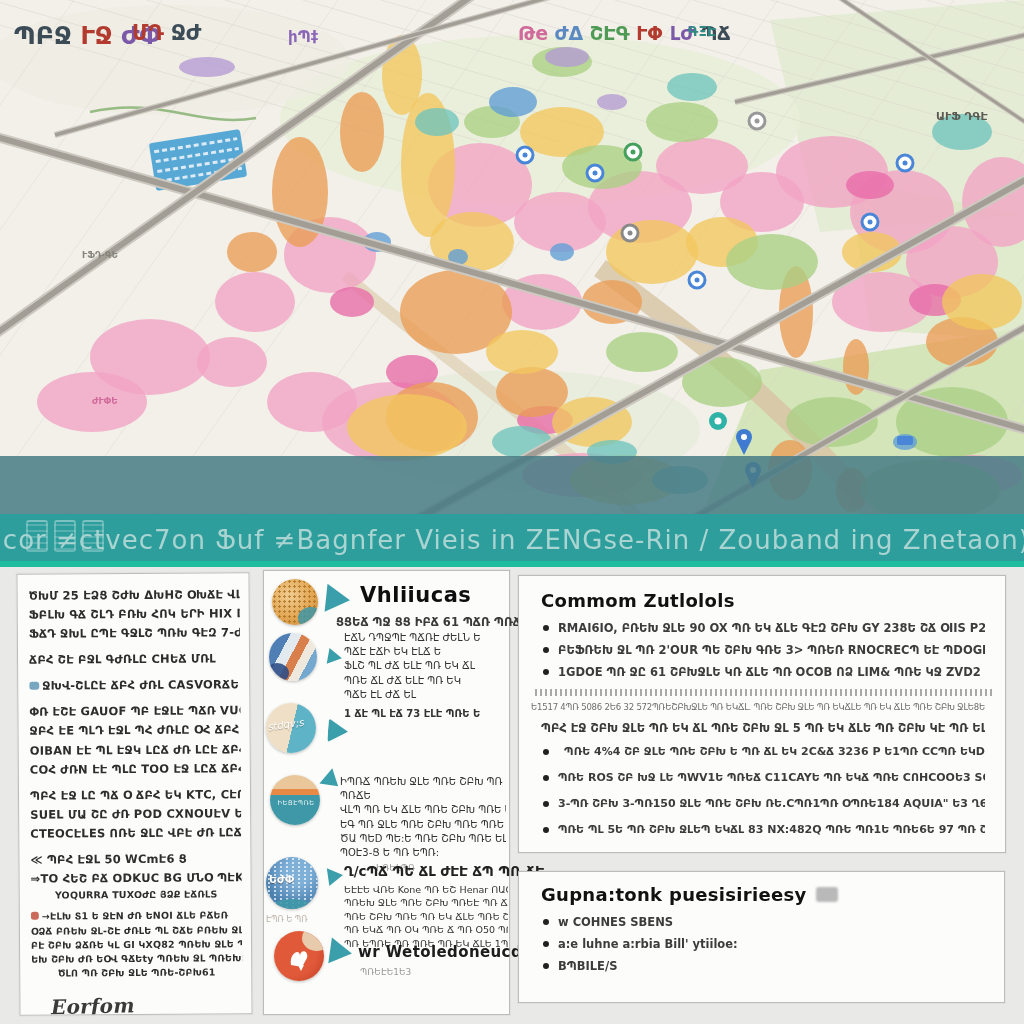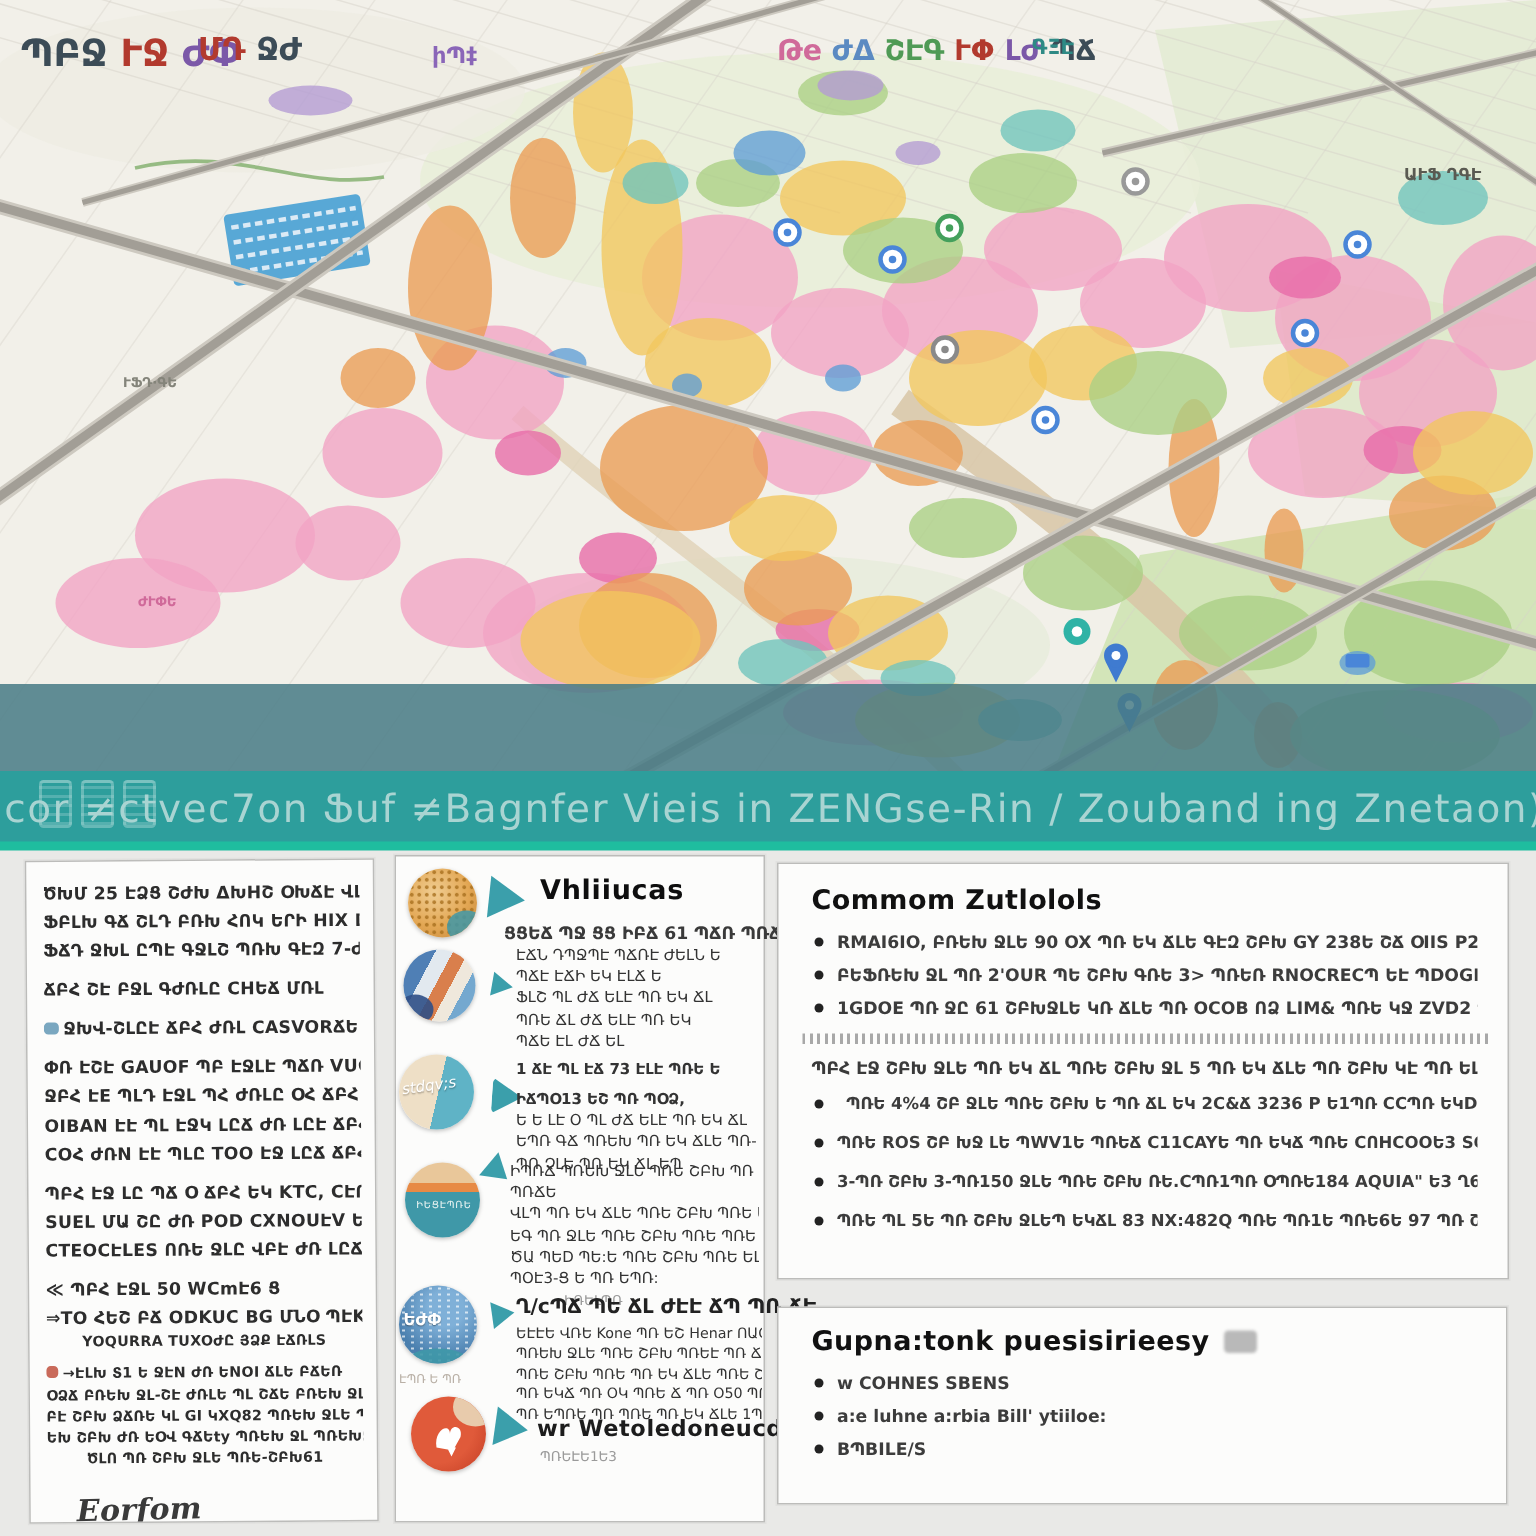--- a/index.html
+++ b/index.html
@@ -316,46 +316,40 @@
       
       
     </div>
 
     <div class="panel mid-panel">
       <div class="circle-ic c1" style="left:8px;top:8px;width:46px;height:46px;">
           <i></i>
           <b></b>
         </div>
       <div class="tri tri-r" style="left:62px;top:14px;border-width:14px 0 14px 24px;transform:rotate(6deg);"></div>
-      <div class="mid-abs mid-head" style="left:96px;top:12px;font-size:18px;">Vhliiucas</div>
+      <div class="mid-abs mid-head" style="left:96px;top:12px;font-size:21px;">Vhliiucas</div>
       <div class="mid-abs mid-sub" style="left:72px;top:44px;font-size:11.5px;white-space:nowrap;">ՑՑԵՃ ՊՋ ՑՑ ԻԲՃ 61 ՊՃՌ ՊՌՃ ԵՊ</div>
 
       <div class="circle-ic c2" style="left:5px;top:62px;width:48px;height:48px;">
           <b></b>
         </div>
       <div class="tri tri-r" style="left:64px;top:78px;border-width:8px 0 8px 14px;transform:rotate(10deg);"></div>
       <div class="mid-abs mid-text" style="left:80px;top:60px;width:162px;">
         <div class="rw">ԷՃՆ ԴՊՋՊԷ ՊՃՌԷ ԺԵԼՆ Ե</div>
         <div class="rw">ՊՃԷ ԷՃԻ ԵԿ ԷԼՃ Ե</div>
         <div class="rw">ՖԼՇ ՊԼ ԺՃ ԵԼԷ ՊՌ ԵԿ ՃԼ</div>
         <div class="rw">ՊՌԵ ՃԼ ԺՃ ԵԼԷ ՊՌ ԵԿ</div>
         <div class="rw">ՊՃԵ ԷԼ ԺՃ ԵԼ</div>
       </div>
       <div class="mid-abs mid-text" style="left:80px;top:136px;width:162px;font-weight:700;">1 ՃԷ ՊԼ ԷՃ 73 ԷԼԷ ՊՌԵ Ե</div>
 
       <div class="circle-ic c3" style="left:2px;top:132px;width:50px;height:50px;">
           <s>stdqv;s</s>
         </div>
       <div class="tri tri-r" style="left:64px;top:148px;border-width:12px 0 12px 20px;border-radius:4px;transform:rotate(4deg);"></div>
-      <div class="mid-abs mid-text" style="left:80px;top:156px;width:162px;">
-        <div class="rw" style="font-weight:700;">ԻՃՊՕ13 ԵՇ ՊՌ ՊՕՁ,</div>
-        <div class="rw">Ե  Ե ԼԷ Օ ՊԼ ԺՃ ԵԼԷ ՊՌ ԵԿ ՃԼ</div>
-        <div class="rw">ԵՊՌ ԳՃ ՊՌԵԽ  ՊՌ ԵԿ ՃԼԵ ՊՌ-</div>
-        <div class="rw">ՊՌ ՉԼԵ ՊՌ ԵԿ ՃԼ ԵՊ</div>
-      </div>
 
       <div class="circle-ic c4" style="left:6px;top:204px;width:50px;height:50px;">
           <s>ԻԵՑԷՊՌԵ</s>
         </div>
       <div class="tri tri-r" style="left:60px;top:200px;border-width:10px 0 10px 16px;transform:rotate(40deg);"></div>
       <div class="mid-abs mid-text" style="left:76px;top:204px;width:166px;">
         <div class="rw">ԻՊՌՃ ՊՌԵԽ ՋԼԵ ՊՌԵ ՇԲԽ ՊՌ ԵԼՊԵ</div>
         <div class="rw">ՊՌՃԵ</div>
         <div class="rw">ՎԼՊ ՊՌ ԵԿ ՃԼԵ ՊՌԵ ՇԲԽ ՊՌԵ ԵԼԷ</div>
         <div class="rw">ԵԳ ՊՌ ՋԼԵ ՊՌԵ ՇԲԽ ՊՌԵ ՊՌԵ ԵԼ</div>
@@ -392,20 +386,21 @@
     </div>
 
     <div class="panel card1">
       <h2>Commom Zutlolols</h2>
       <ul class="blt">
         <li>RMAI6IO, ԲՌԵԽ ՋԼԵ 90 OX ՊՌ ԵԿ ՃԼԵ ԳԷԶ ՇԲԽ GY 238Ե ՇՃ ՕIIS P2D1N ՀՊԼC ԵԿHOS</li>
         <li>ԲԵՖՌԵԽ ՋԼ ՊՌ 2'OUR ՊԵ ՇԲԽ ԳՌԵ 3&gt; ՊՌԵՌ RNOCRECՊ ԵԷ ՊDOGB ՇԷ 5ՊՌ DK12 ՊԿ6ՊՌ SOBԵG1</li>
         <li>1GDOE ՊՌ ՋԸ 61 ՇԲԽՋԼԵ ԿՌ ՃԼԵ ՊՌ OCOB ՈՁ LIM&amp; ՊՌԵ ԿՋ ZVD2 ՊՌԵ ՋԷ AG1/98 Ե</li>
       </ul>
       <div class="stripes"></div>
+      <div class="tinyline">Ե1517 4ՊՌ 5086 2Ե6 32 572ՊՌԵՇԲԽՋԼԵ ՊՌ ԵԿՃԼ. ՊՌԵ ՇԲԽ ՋԼԵ ՊՌ ԵԿՃԼԵ ՊՌ ԵԿ ՃԼԵ ՊՌԵ ՇԲԽ ՋԼԵ8Ե</div>
       <div class="para">ՊԲՀ ԷՋ ՇԲԽ ՋԼԵ ՊՌ ԵԿ ՃԼ ՊՌԵ ՇԲԽ ՋԼ 5 ՊՌ ԵԿ ՃԼԵ ՊՌ ՇԲԽ ԿԷ ՊՌ ԵԼ1 ՊՌ ԵԿ ՃԼԵ</div>
       <ul class="blt wide">
         <li>ՊՌԵ 4%4 ՇԲ ՋԼԵ ՊՌԵ ՇԲԽ Ե ՊՌ ՃԼ ԵԿ 2C&amp;Ճ 3236       P Ե1ՊՌ CCՊՌ ԵԿD</li>
         <li>ՊՌԵ ROS ՇԲ ԽՋ ԼԵ ՊWV1Ե ՊՌԵՃ C11CAYԵ ՊՌ ԵԿՃ ՊՌԵ CՈHCOOԵ3 SOOUDCHE U ԵԿՌ1ՊՌ! Ե6ՊՌԵ</li>
         <li>3-ՊՌ ՇԲԽ 3-ՊՌ150 ՋԼԵ ՊՌԵ ՇԲԽ ՌԵ.CՊՌ1ՊՌ ՕՊՌԵ184 AQUIA" Ե3 Ղ6BUCIODO26 ՊՌԵԿ Ե ՊC.A MR2Ե5D (.K)Ե</li>
         <li>ՊՌԵ ՊԼ 5Ե ՊՌ ՇԲԽ ՋԼԵՊ ԵԿՃԼ 83 NX:482Q ՊՌԵ ՊՌ1Ե ՊՌԵ6Ե 97 ՊՌ ՇԲԽ ՋԼԵ ՊՌԵ1 ՇԲ ՊՌԵS</li>
       </ul>
     </div>
 
     <div class="panel card2">

